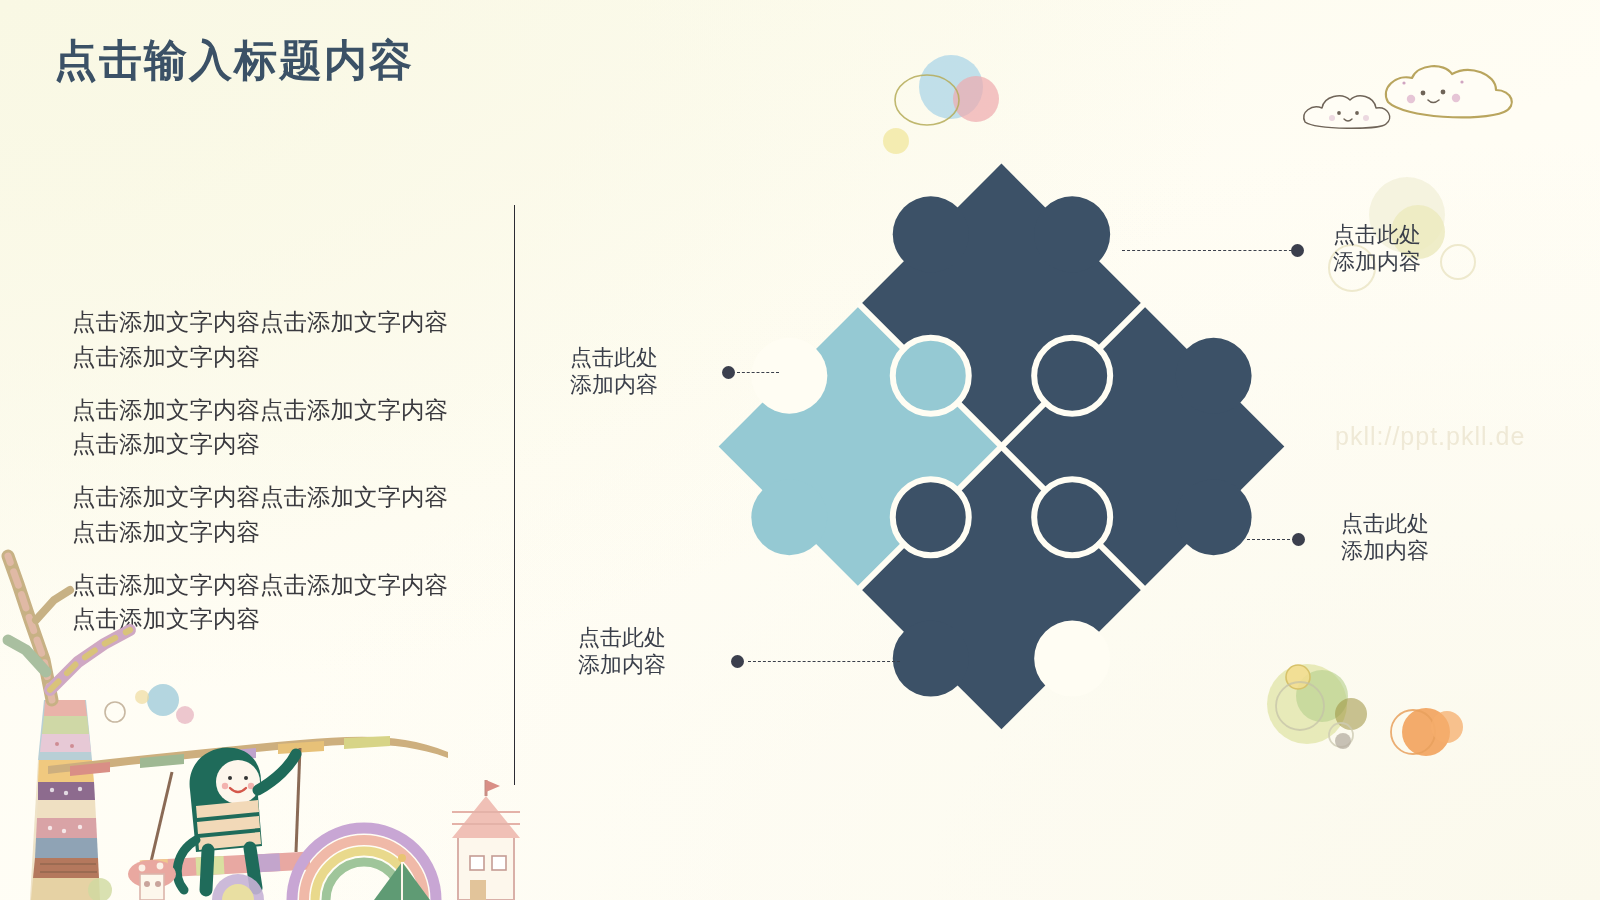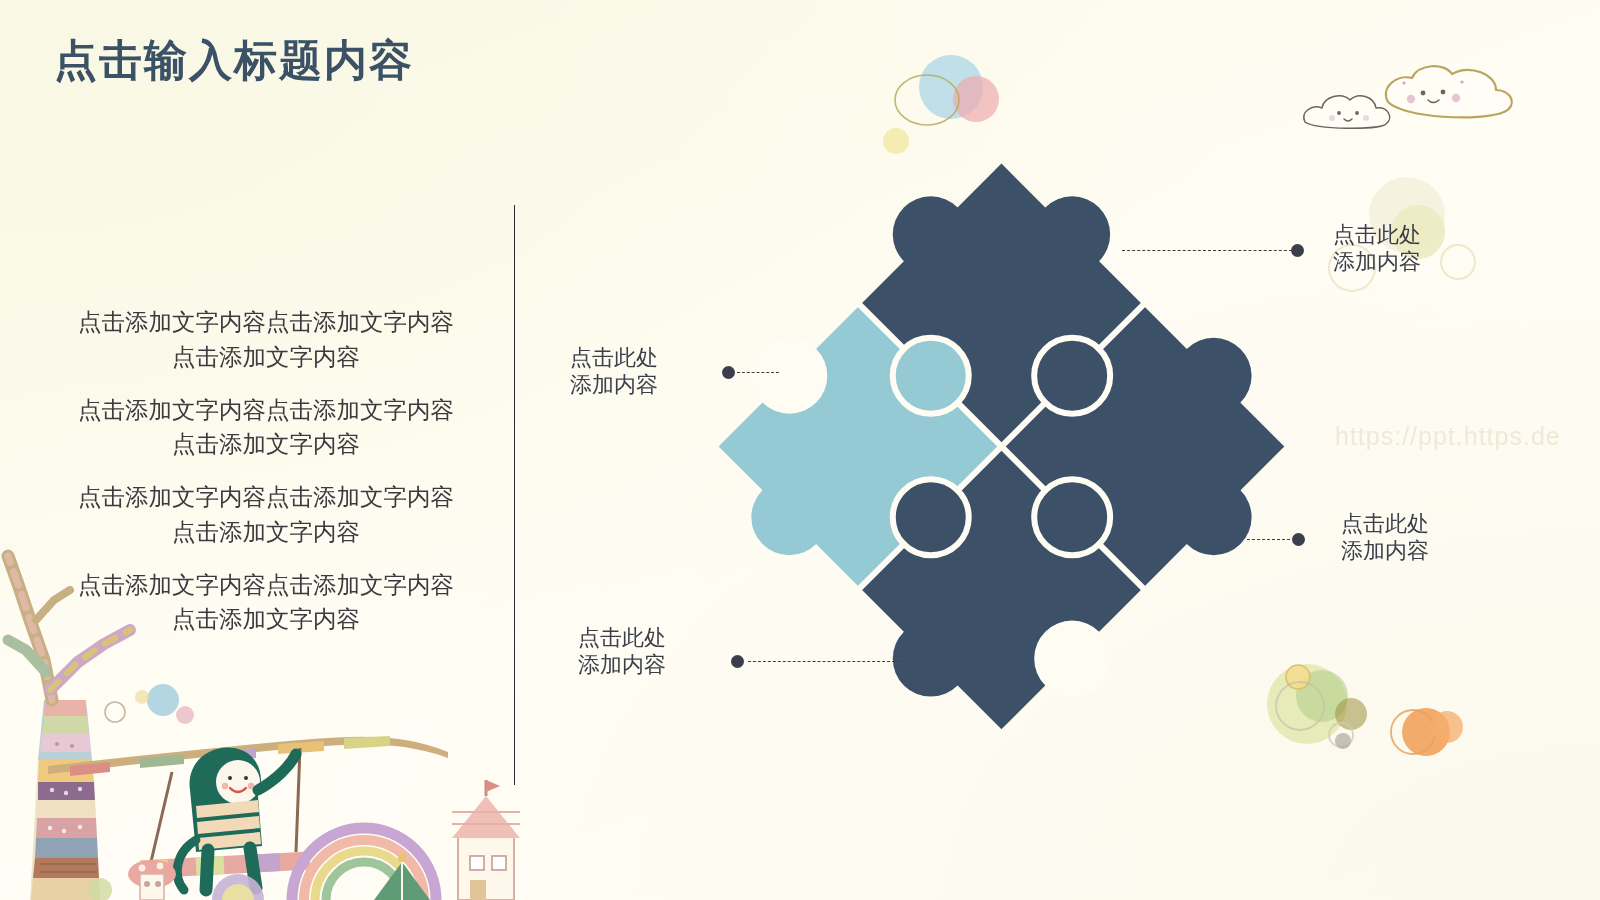--- a/index.html
+++ b/index.html
@@ -50,21 +50,20 @@
     height: 580px;
     background: #2b2b33;
   }
 
   
   #body-text {
     position: absolute;
     left: 72px;
     top: 305px;
     width: 388px;
-    text-align: center;
   }
   .para {
     font-size: 23.5px;
     line-height: 1.48;
     color: #3a3a3f;
     margin-bottom: 18px;
     font-family: "DejaVu Serif", "Liberation Serif", serif;
   }
   .para:last-child { margin-bottom: 0; }
 
@@ -277,21 +276,21 @@
       <span class="ln">添加内容</span>
     </div>
 
     <div class="connector" style="left:748px; top:661px; width:152px;"></div>
     <div class="conn-dot" style="left:731px; top:655px;"></div>
     <div class="callout left" style="left:578px; top:625px;">
       <span class="ln">点击此处</span>
       <span class="ln">添加内容</span>
     </div>
 
-    <div id="watermark">https://ppt.https.de</div>
+    <div id="watermark">pkll://ppt.pkll.de</div>
   </div>
 
   <svg class="layer" id="deco-front" viewBox="0 0 1600 900">
     <g>
 
       <path d="M38 760 L92 760 L98 900 L30 900 Z" fill="#efe3c8"></path>
       <path d="M39 760 L92 760 L94 782 L38 782 Z" fill="#f0c97f"></path>
       <path d="M38 782 L94 782 L95 800 L38 800 Z" fill="#8d6b8e"></path>
       <path d="M38 800 L95 800 L96 818 L37 818 Z" fill="#efe0c2"></path>
       <path d="M37 818 L96 818 L97 838 L36 838 Z" fill="#d9a3a6"></path>

